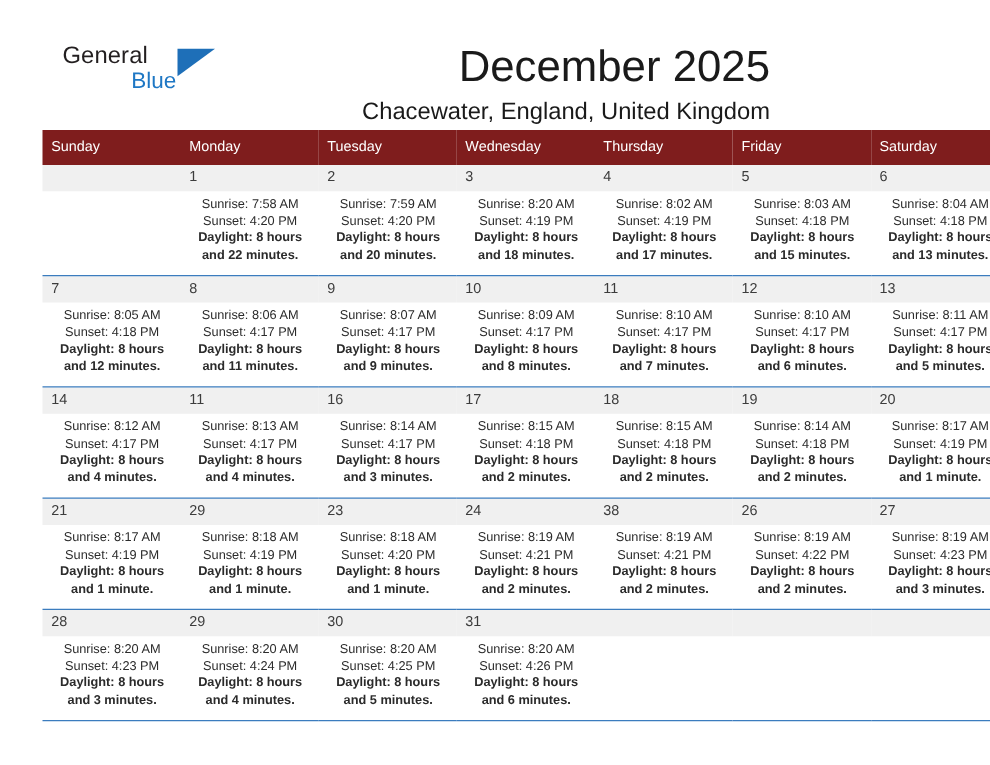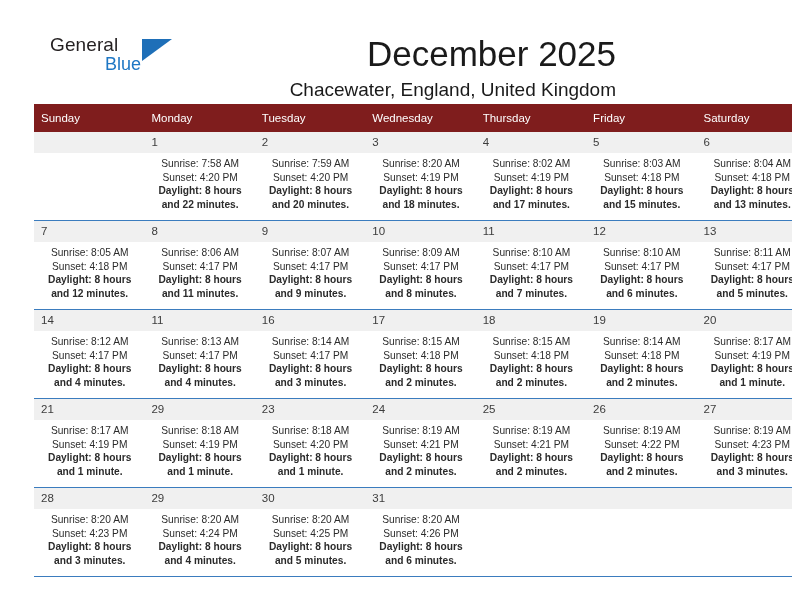--- a/index.html
+++ b/index.html
@@ -365,21 +365,21 @@
             </td>
             <td class="day">
               <div class="daynum">24</div>
               <div class="info">
                 <div>Sunrise: 8:19 AM</div>
                 <div>Sunset: 4:21 PM</div>
                 <div class="dl">Daylight: 8 hours and 2 minutes.</div>
               </div>
             </td>
             <td class="day">
-              <div class="daynum">25</div>
+              <div class="daynum">38</div>
               <div class="info">
                 <div>Sunrise: 8:19 AM</div>
                 <div>Sunset: 4:21 PM</div>
                 <div class="dl">Daylight: 8 hours and 2 minutes.</div>
               </div>
             </td>
             <td class="day">
               <div class="daynum">26</div>
               <div class="info">
                 <div>Sunrise: 8:19 AM</div>

